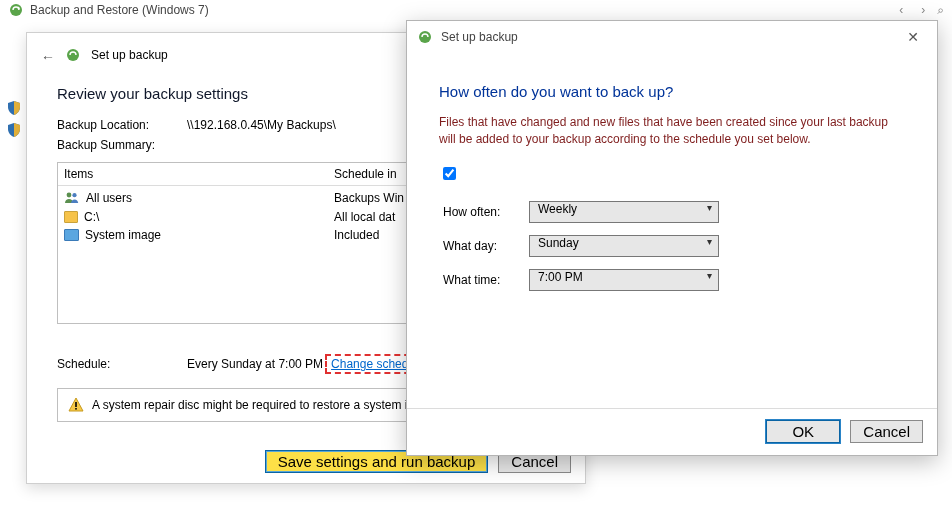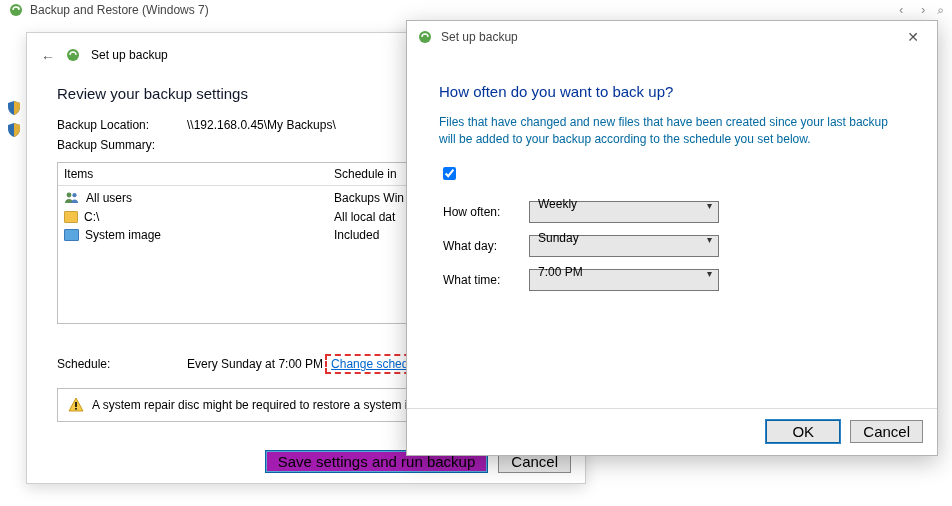--- a/index.html
+++ b/index.html
@@ -81,21 +81,21 @@
   .pw-buttons {
     position:absolute; bottom: 10px; right: 14px;
     display:flex; gap:10px;
   }
   .btn {
     min-width: 72px; height: 23px;
     border: 1px solid #8a8a8a; background:#e7e7e7;
     font-size:15px; display:flex; align-items:center; justify-content:center;
     padding: 0 12px; cursor:pointer;
   }
-  .btn.primary { border:1px solid #0a64a4; background:#a21caf; box-shadow: inset 0 0 0 1px #5aa7d6; }
+  .btn.primary { border:1px solid #0a64a4; background:#fde047; box-shadow: inset 0 0 0 1px #5aa7d6; }
   .btn.default-ok { border:1px solid #0a64a4; box-shadow: 0 0 0 1px #2a84c7;}
   
   .dialog {
     position:absolute;
     left: 406px; top: 20px;
     width: 532px; height: 436px;
     border:1px solid #b4b4b4;
     background:#fff;
     box-shadow: 0 6px 22px rgba(0,0,0,0.25);
   }
@@ -103,29 +103,29 @@
     display:flex; align-items:center; padding: 6px 4px 4px 10px;
   }
   .dlg-title { display:flex; align-items:center; gap:8px; color:#444;}
   .dlg-close {
     margin-left:auto; width:40px; height:20px;
     display:flex; align-items:center; justify-content:center;
     color:#555; font-size:14px; cursor:pointer;
   }
   .dlg-body { padding: 24px 32px 0 32px;}
   .dlg-h { color:#003399; font-size:15px; margin: 8px 0 14px 0;}
-  .dlg-p { color:#0369a1; line-height:1.4; margin-bottom:16px; max-width:470px;}
+  .dlg-p { color:#7f1d1d; line-height:1.4; margin-bottom:16px; max-width:470px;}
   .chk-row { display:flex; align-items:center; gap:6px; margin: 8px 0 18px 0;}
   .chk { width:13px; height:13px;}
   .sel-row { display:flex; align-items:center; margin: 12px 4px;}
   .sel-row .slab { width: 86px;}
   .sel {
     width: 190px; height:22px;
     border:1px solid #777; background:#e7e7e7;
-    display:flex; align-items:flex-end; padding:0 6px 11px 8px;
+    display:flex; align-items:flex-start; padding:0 6px 11px 8px;
     font-size:12px; cursor:pointer;
   }
   .sel .car { margin-left:auto; font-size:10px; color:#333;}
   .dlg-sep { position:absolute; left:0; right:0; bottom:46px; border-top:1px solid #dcdcdc;}
   .dlg-buttons {
     position:absolute; right: 14px; bottom: 12px;
     display:flex; gap:10px;
   }
   .icon-svg { width:16px; height:16px; flex:0 0 auto;}
   .small-users { width:16px; height:16px;}

